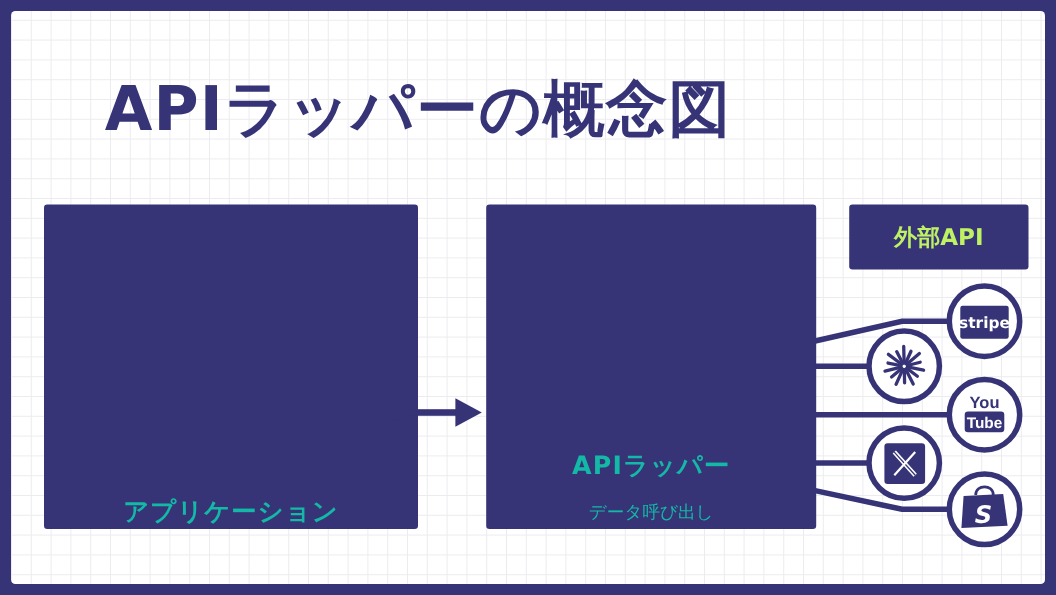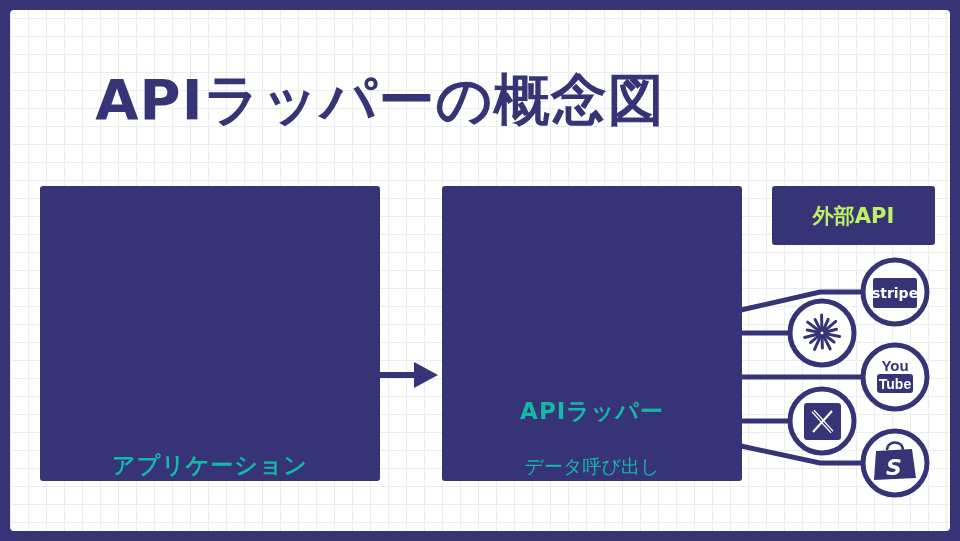--- a/index.html
+++ b/index.html
@@ -24,21 +24,21 @@
     line-height: 80px;
   }
   .box {
     position: absolute; background: #363477; border-radius: 3px; color: #14b8a6;
     display: flex; flex-direction: column; align-items: center; justify-content: flex-end;
   }
   .app-box { left: 40px; top: 186px; width: 340px; height: 295px; }
   .wrap-box { left: 442px; top: 186px; width: 300px; height: 295px; }
   .box-title { font-size: 23px; font-weight: bold; letter-spacing: 1px; }
   .wrap-box .box-title { margin-top: -12px; }
-  .box-sub { font-size: 19px; line-height: 30px; text-align: center; margin-top: 24px; }
+  .box-sub { font-size: 16px; line-height: 30px; text-align: center; margin-top: 12px; }
   .ext-label {
     position: absolute; left: 772px; top: 186px; width: 163px; height: 59px;
     background: #363477; color: #bef264; border-radius: 3px;
     display: flex; align-items: center; justify-content: center;
     font-size: 21px; font-weight: bold;
   }
   svg.overlay { position: absolute; left: 0; top: 0; }
 </style>
 </head>
 <body>

